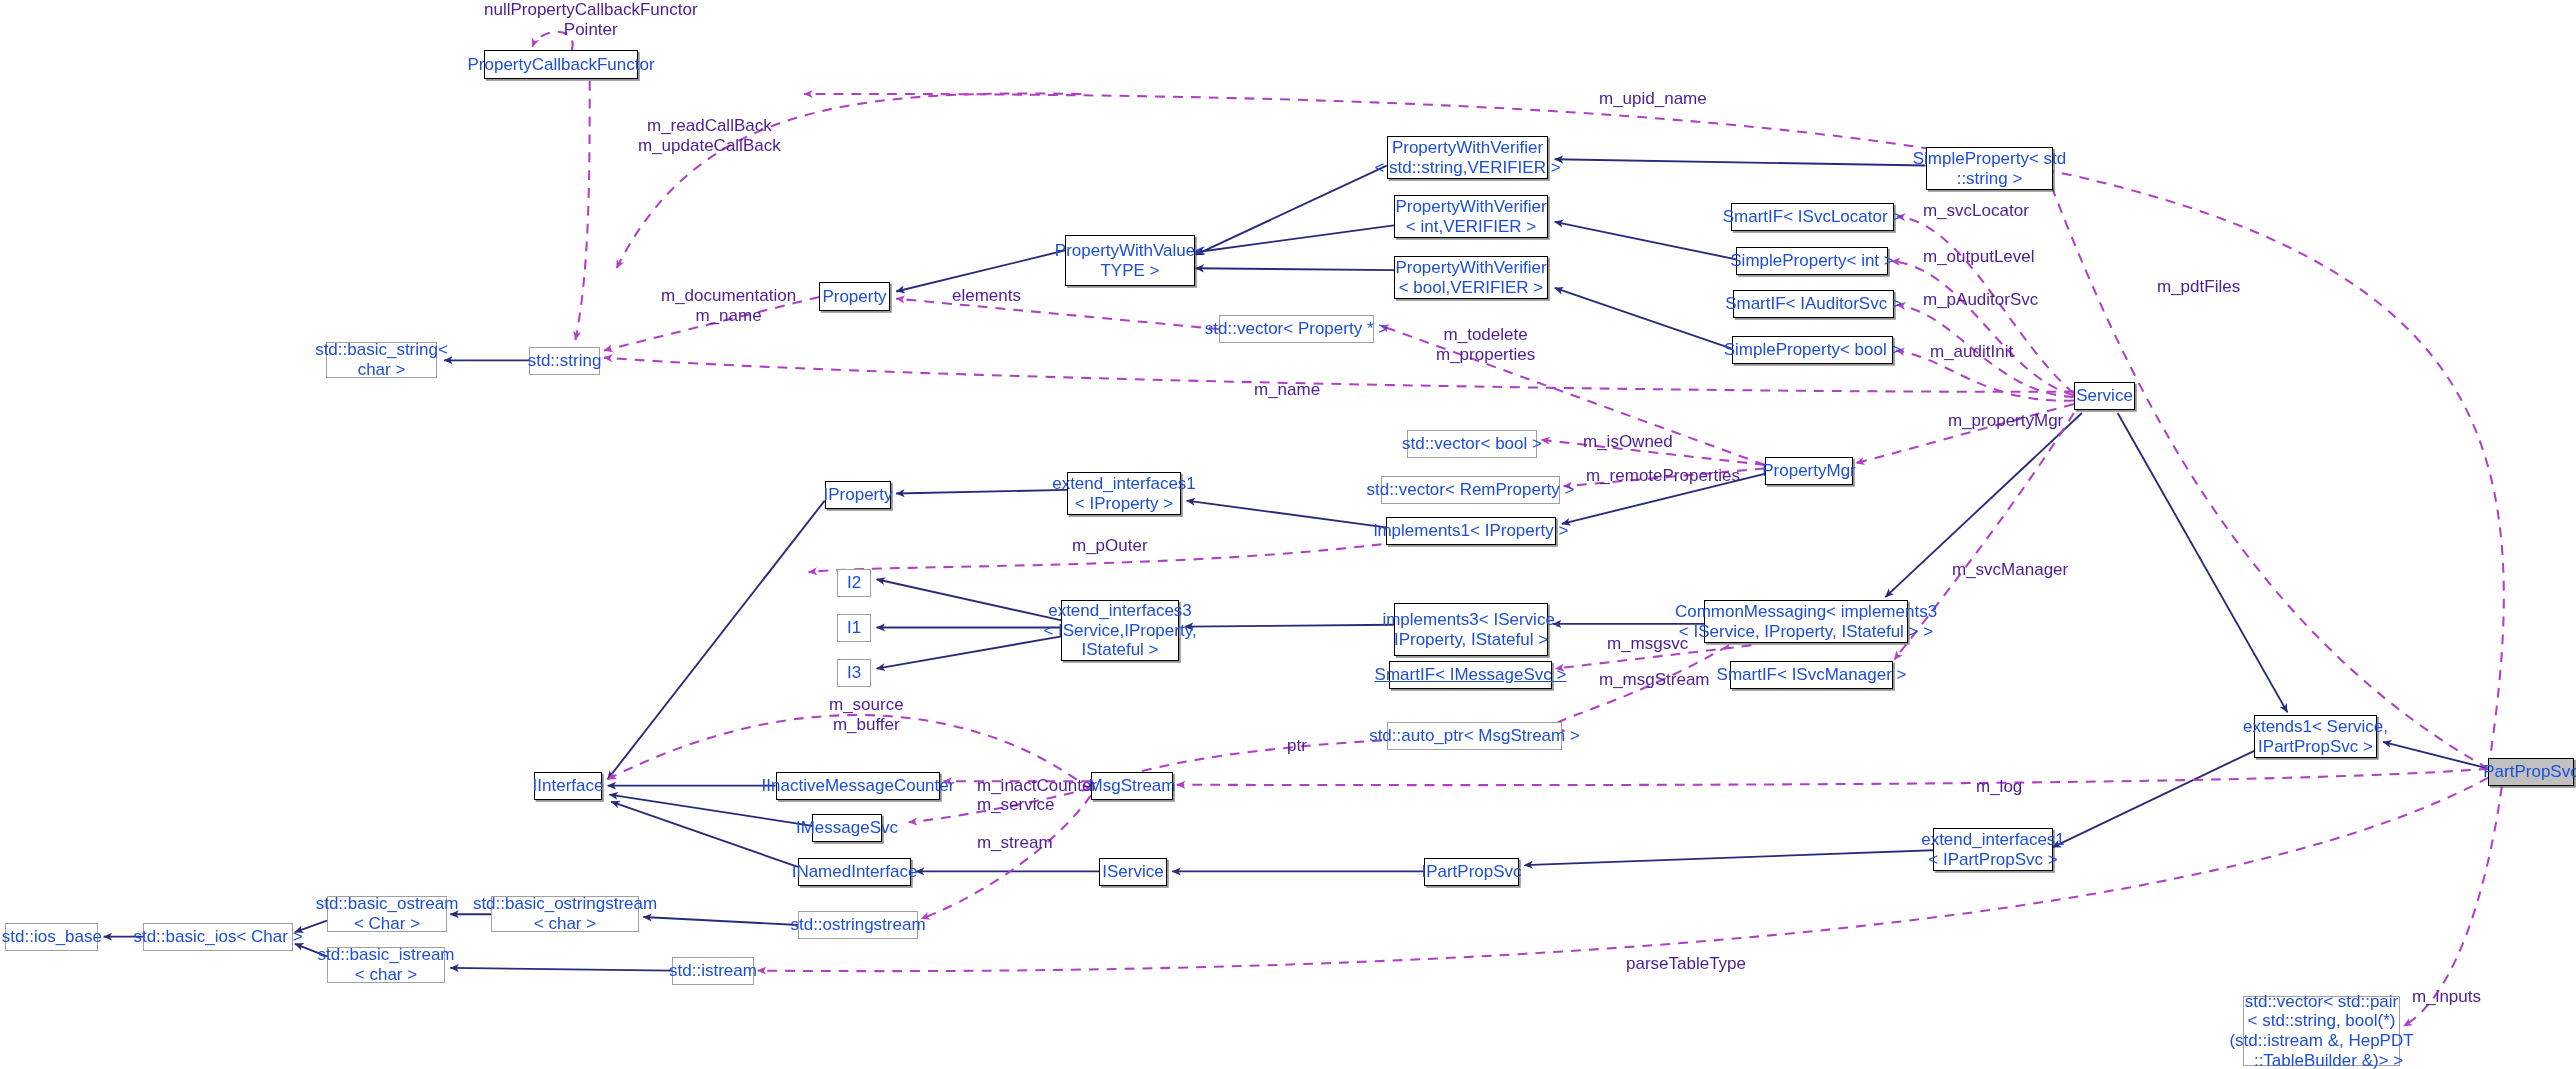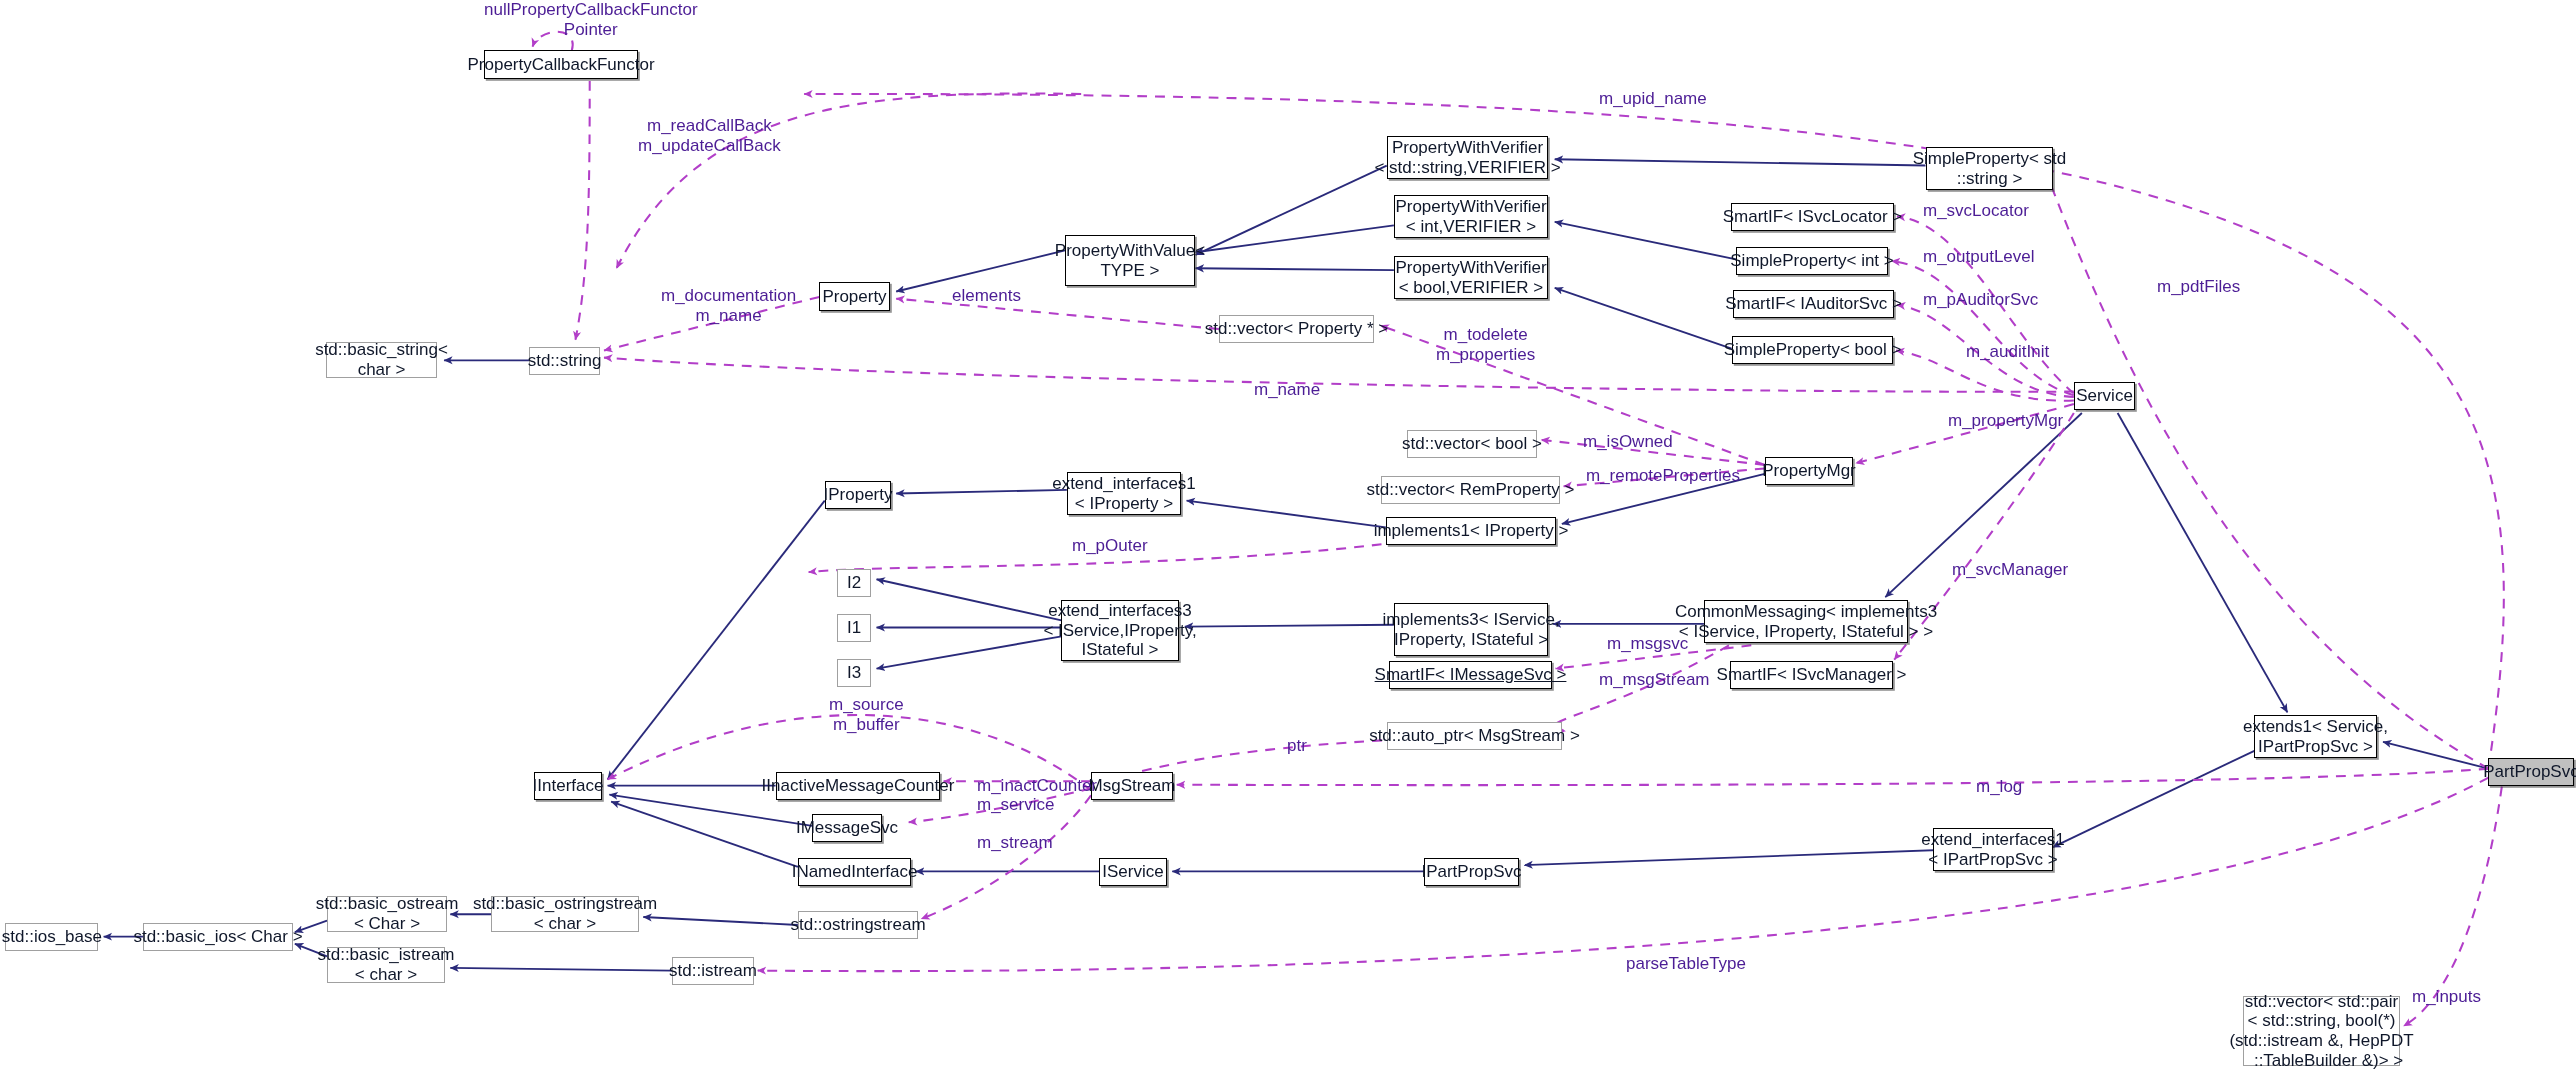--- a/index.html
+++ b/index.html
@@ -1,21 +1,21 @@
 <!DOCTYPE html>
 <html style="font-size:14.3px"><head>
 <meta charset="utf-8">
 <style>
   html,body{margin:0;padding:0;background:#ffffff;}
   #canvas{position:relative;width:2576px;height:1070px;background:#ffffff;
           font-family:"Liberation Sans","DejaVu Sans",sans-serif;overflow:hidden;}
   svg.edges{position:absolute;left:0;top:0;width:2576px;height:1070px;pointer-events:none;}
   .node{position:absolute;box-sizing:border-box;display:flex;align-items:center;
         justify-content:center;text-align:center;line-height:1.15;
-        font-size:17px;color:#0f172a;background:#ffffff;white-space:pre;}
+        font-size:17px;color:#1d4ed8;background:#ffffff;white-space:pre;}
   
   .n-light{border:0.9px solid #a0a0a0;}
   
   .n-solid{border:0.9px solid #000000;box-shadow:1.8px 1.8px 0 rgba(60,60,60,.55);}
   
   .n-focus{border:0.9px solid #000000;background:#c0c0c0;box-shadow:1.8px 1.8px 0 rgba(60,60,60,.55);}
   .elabel{position:absolute;font-size:17px;color:#4c1d95;white-space:pre;text-align:center;
           line-height:1.2;}
 </style>
 </head>
@@ -176,21 +176,21 @@
       <div class="elabel" style="left: 1599px; top: 89px;">m_upid_name</div>
       <div class="elabel" style="left: 1923px; top: 201px;">m_svcLocator</div>
       <div class="elabel" style="left: 1923px; top: 247px;">m_outputLevel</div>
       <div class="elabel" style="left: 2157px; top: 277px;">m_pdtFiles</div>
       <div class="elabel" style="left: 661px; top: 286px;">m_documentation
 m_name</div>
       <div class="elabel" style="left: 1923px; top: 290px;">m_pAuditorSvc</div>
       <div class="elabel" style="left: 952px; top: 286px;">elements</div>
       <div class="elabel" style="left: 1436px; top: 325px;">m_todelete
 m_properties</div>
-      <div class="elabel" style="left: 1930px; top: 342px; margin-left: 36px;">m_auditInit</div>
+      <div class="elabel" style="left: 1930px; top: 342px;">m_auditInit</div>
       <div class="elabel" style="left: 1254px; top: 380px;">m_name</div>
       <div class="elabel" style="left: 1583px; top: 432px;">m_isOwned</div>
       <div class="elabel" style="left: 1948px; top: 411px;">m_propertyMgr</div>
       <div class="elabel" style="left: 1586px; top: 466px;">m_remoteProperties</div>
       <div class="elabel" style="left: 1072px; top: 536px;">m_pOuter</div>
       <div class="elabel" style="left: 1952px; top: 560px;">m_svcManager</div>
       <div class="elabel" style="left: 1607px; top: 634px;">m_msgsvc</div>
       <div class="elabel" style="left: 1599px; top: 670px;">m_msgStream</div>
       <div class="elabel" style="left: 829px; top: 695px;">m_source
 m_buffer</div>

